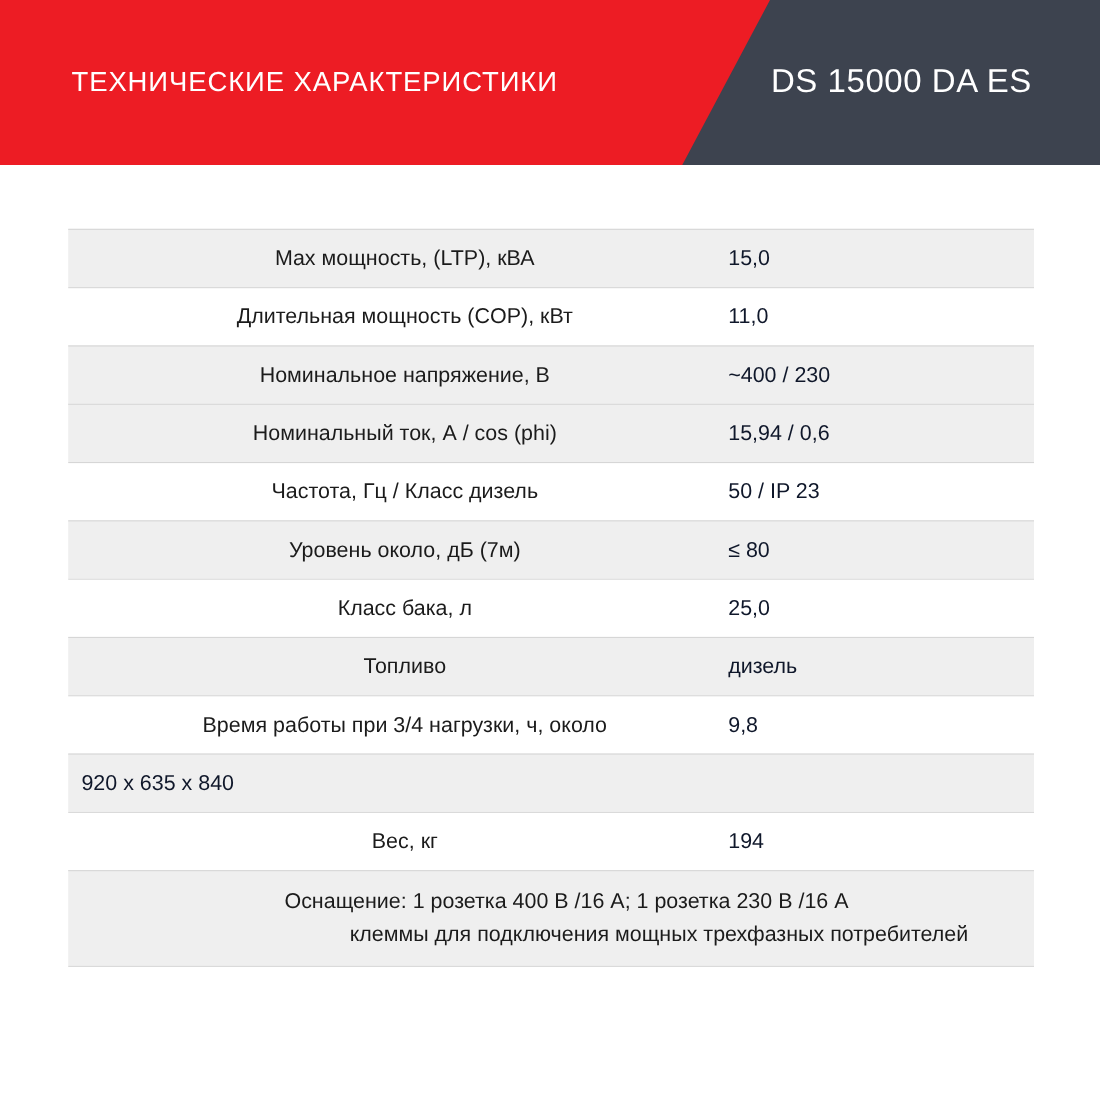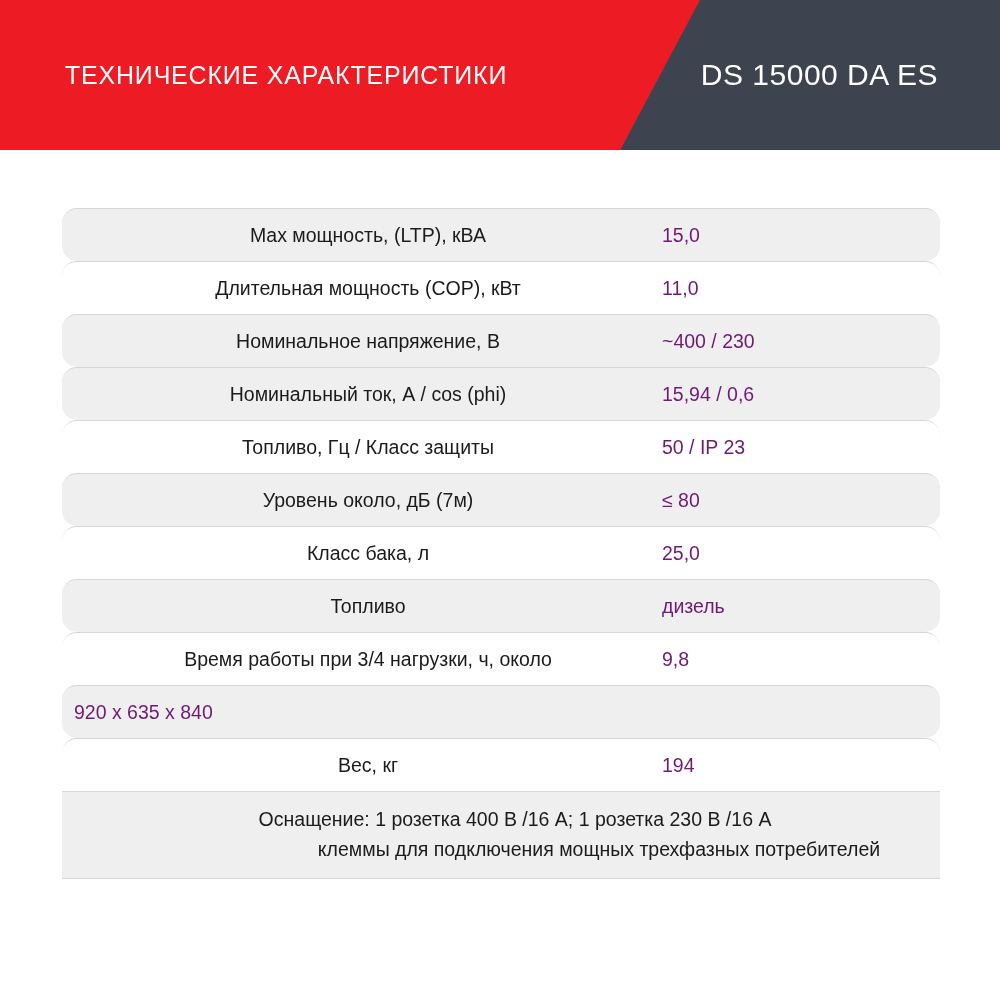--- a/index.html
+++ b/index.html
@@ -73,37 +73,36 @@
     left: 62px;
     top: 208px;
     width: 878px;
   }
   .spec-row {
     display: flex;
     align-items: center;
     height: 53px;
     padding: 0 0 0 12px;
     box-sizing: border-box;
-    border-radius: 15px;
   }
   .spec-row.shaded {
     background: #efefef;
   }
   .spec-row.plain {
     background: #ffffff;
   }
   .spec-label {
     font-size: 19.5px;
     color: #1b1b1b;
     flex: 0 0 588px;
     white-space: nowrap;
   }
   .spec-value {
     font-size: 19.5px;
-    color: #701a75;
+    color: #0f172a;
     white-space: nowrap;
   }
   .rule-top {
     border-top: 1px solid #d6d6d6;
   }
 
   
   .note {
     background: #efefef;
     padding: 12px 0 14px 28px;
@@ -151,21 +150,21 @@
       <div class="spec-label">Номинальное напряжение, В</div>
       <div class="spec-value">~400 / 230</div>
     </div>
 
     <div class="spec-row shaded rule-top">
       <div class="spec-label">Номинальный ток, А / cos (phi)</div>
       <div class="spec-value">15,94 / 0,6</div>
     </div>
 
     <div class="spec-row plain rule-top">
-      <div class="spec-label">Топливо, Гц / Класс защиты</div>
+      <div class="spec-label">Частота, Гц / Класс дизель</div>
       <div class="spec-value">50 / IP 23</div>
     </div>
 
     <div class="spec-row shaded rule-top">
       <div class="spec-label">Уровень около, дБ (7м)</div>
       <div class="spec-value">≤ 80</div>
     </div>
 
     <div class="spec-row plain rule-top">
       <div class="spec-label">Класс бака, л</div>

